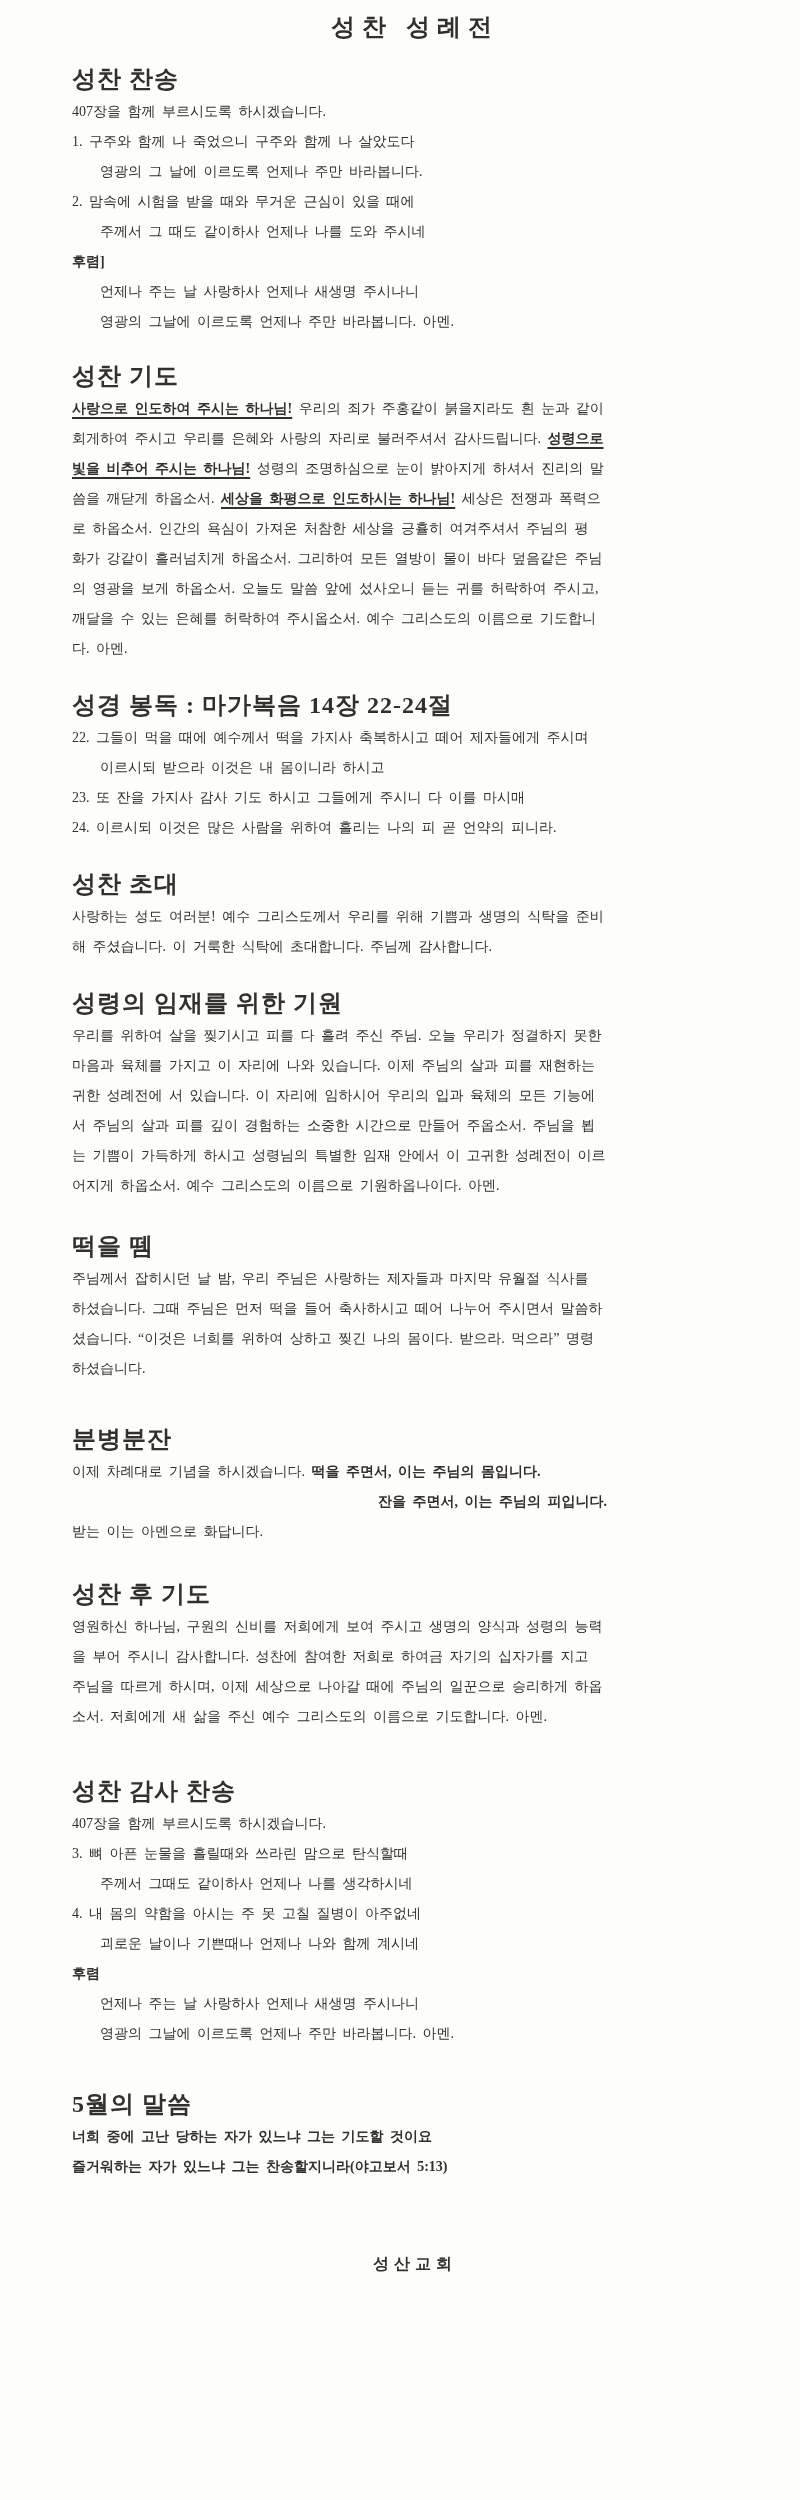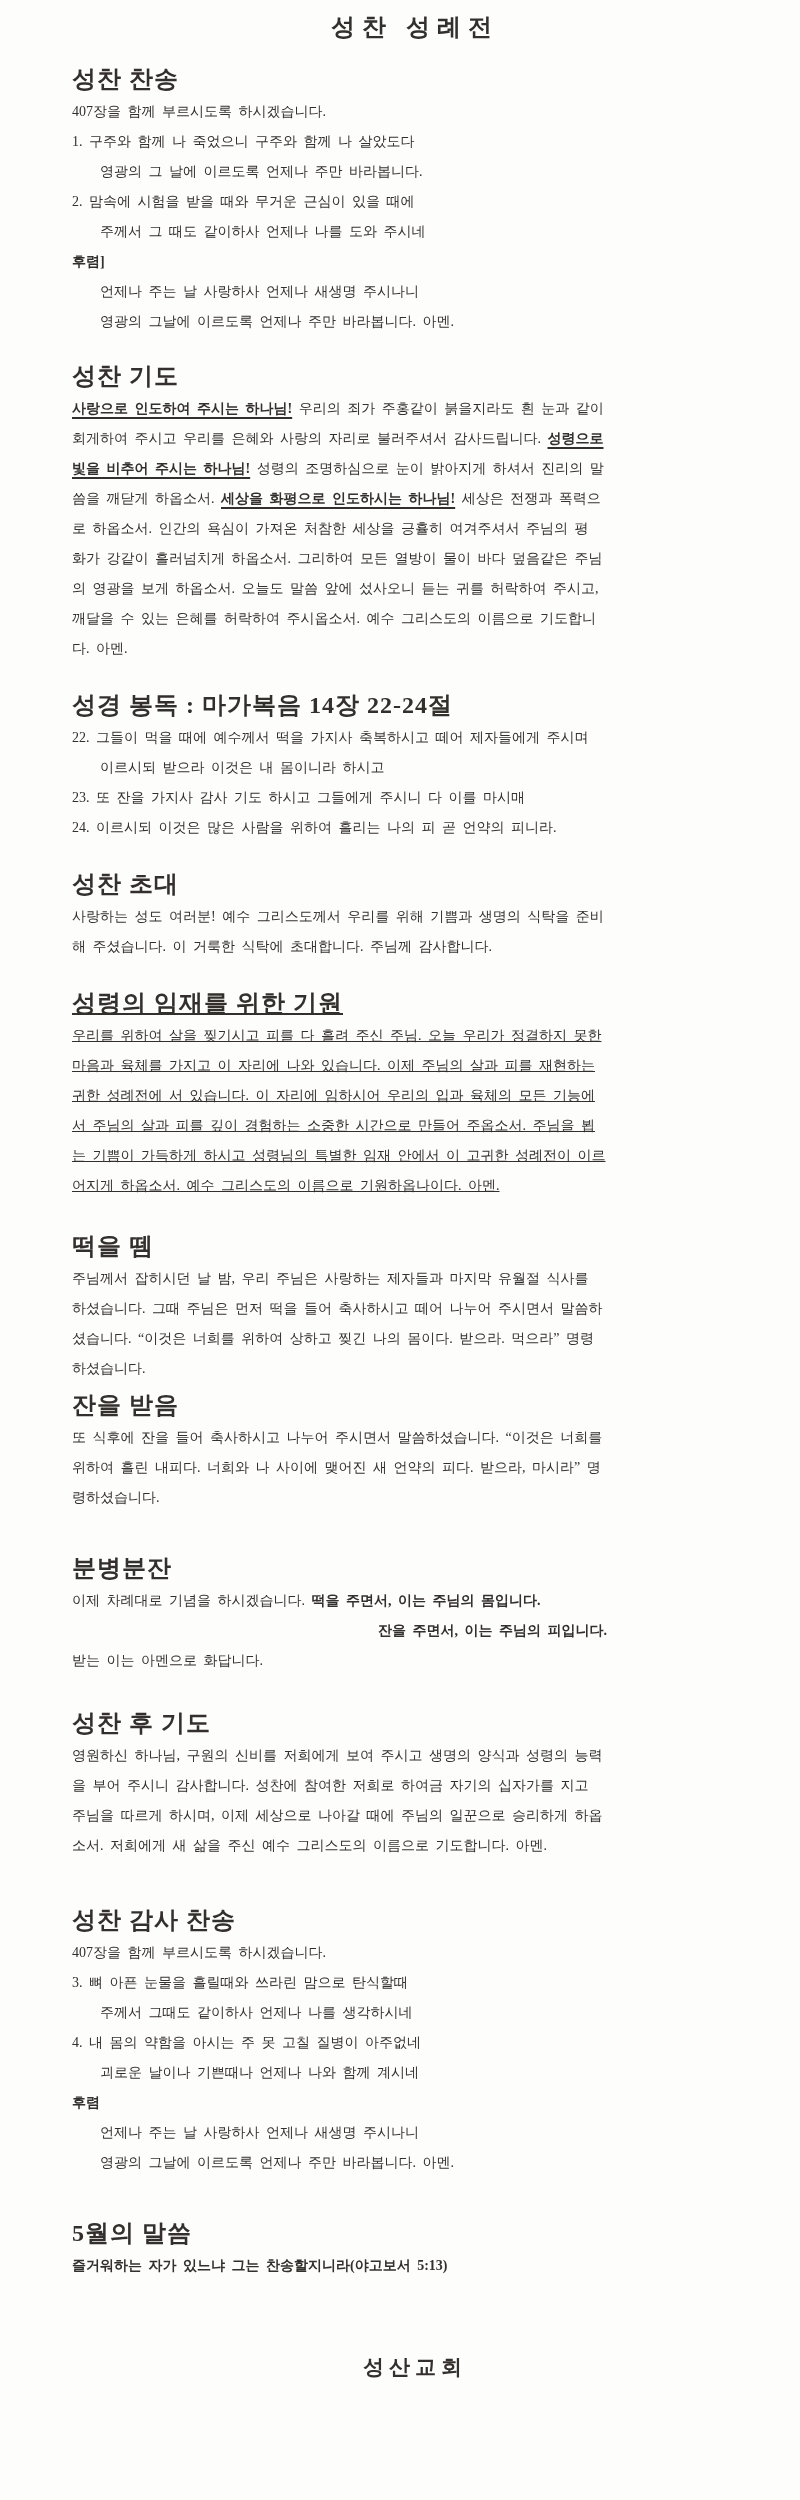--- a/index.html
+++ b/index.html
@@ -29,21 +29,21 @@
     line-height: 30px;
     word-spacing: 3px;
     white-space: nowrap;
   }
   .i1 { padding-left: 28px; }
   .i2 { padding-left: 306px; }
   .seg-b { font-weight: bold; }
   .seg-u { text-decoration: underline; text-underline-offset: 4px; text-decoration-thickness: 1.5px; }
   .footer {
     text-align: center;
-    font-size: 21px; font-weight: bold;
+    font-size: 16px; font-weight: bold;
     letter-spacing: 5px;
     margin-top: 72px;
   }
 </style>
 </head>
 <body>
 
 <div class="doc">
   <h1 class="title">성찬 성례전</h1>
   <div id="sections">
@@ -75,41 +75,35 @@
         <div class="line"><span class="">22. 그들이 먹을 때에 예수께서 떡을 가지사 축복하시고 떼어 제자들에게 주시며</span></div>
         <div class="line i1"><span class="">이르시되 받으라 이것은 내 몸이니라 하시고</span></div>
         <div class="line"><span class="">23. 또 잔을 가지사 감사 기도 하시고 그들에게 주시니 다 이를 마시매</span></div>
         <div class="line"><span class="">24. 이르시되 이것은 많은 사람을 위하여 흘리는 나의 피 곧 언약의 피니라.</span></div>
       </section>
       <section class="section" style="margin-top: 26px;">
         <div class="heading">성찬 초대</div>
         <div class="line"><span class="">사랑하는 성도 여러분! 예수 그리스도께서 우리를 위해 기쁨과 생명의 식탁을 준비</span></div>
         <div class="line"><span class="">해 주셨습니다. 이 거룩한 식탁에 초대합니다. 주님께 감사합니다.</span></div>
       </section>
-      <section class="section" style="margin-top: 26px; text-decoration: underline;">
+      <section class="section" style="margin-top: 26px;">
         <div class="heading">성령의 임재를 위한 기원</div>
         <div class="line"><span class="">우리를 위하여 살을 찢기시고 피를 다 흘려 주신 주님. 오늘 우리가 정결하지 못한</span></div>
         <div class="line"><span class="">마음과 육체를 가지고 이 자리에 나와 있습니다. 이제 주님의 살과 피를 재현하는</span></div>
         <div class="line"><span class="">귀한 성례전에 서 있습니다. 이 자리에 임하시어 우리의 입과 육체의 모든 기능에</span></div>
         <div class="line"><span class="">서 주님의 살과 피를 깊이 경험하는 소중한 시간으로 만들어 주옵소서. 주님을 뵙</span></div>
         <div class="line"><span class="">는 기쁨이 가득하게 하시고 성령님의 특별한 임재 안에서 이 고귀한 성례전이 이르</span></div>
         <div class="line"><span class="">어지게 하옵소서. 예수 그리스도의 이름으로 기원하옵나이다. 아멘.</span></div>
       </section>
       <section class="section" style="margin-top: 30px;">
         <div class="heading">떡을 뗌</div>
         <div class="line"><span class="">주님께서 잡히시던 날 밤, 우리 주님은 사랑하는 제자들과 마지막 유월절 식사를</span></div>
         <div class="line"><span class="">하셨습니다. 그때 주님은 먼저 떡을 들어 축사하시고 떼어 나누어 주시면서 말씀하</span></div>
         <div class="line"><span class="">셨습니다. “이것은 너희를 위하여 상하고 찢긴 나의 몸이다. 받으라. 먹으라” 명령</span></div>
         <div class="line"><span class="">하셨습니다.</span></div>
-      </section>
-      <section class="section" style="margin-top: 6px;">
-        <div class="heading">잔을 받음</div>
-        <div class="line"><span class="">또 식후에 잔을 들어 축사하시고 나누어 주시면서 말씀하셨습니다. “이것은 너희를</span></div>
-        <div class="line"><span class="">위하여 흘린 내피다. 너희와 나 사이에 맺어진 새 언약의 피다. 받으라, 마시라” 명</span></div>
-        <div class="line"><span class="">령하셨습니다.</span></div>
       </section>
       <section class="section" style="margin-top: 40px;">
         <div class="heading">분병분잔</div>
         <div class="line"><span class="">이제 차례대로 기념을 하시겠습니다. </span><span class="seg-b ">떡을 주면서, 이는 주님의 몸입니다.</span></div>
         <div class="line i2"><span class="seg-b ">잔을 주면서, 이는 주님의 피입니다.</span></div>
         <div class="line"><span class="">받는 이는 아멘으로 화답니다.</span></div>
       </section>
       <section class="section" style="margin-top: 32px;">
         <div class="heading">성찬 후 기도</div>
         <div class="line"><span class="">영원하신 하나님, 구원의 신비를 저희에게 보여 주시고 생명의 양식과 성령의 능력</span></div>
@@ -123,17 +117,18 @@
         <div class="line"><span class="">3. 뼈 아픈 눈물을 흘릴때와 쓰라린 맘으로 탄식할때</span></div>
         <div class="line i1"><span class="">주께서 그때도 같이하사 언제나 나를 생각하시네</span></div>
         <div class="line"><span class="">4. 내 몸의 약함을 아시는 주 못 고칠 질병이 아주없네</span></div>
         <div class="line i1"><span class="">괴로운 날이나 기쁜때나 언제나 나와 함께 계시네</span></div>
         <div class="line"><span class="seg-b ">후렴</span></div>
         <div class="line i1"><span class="">언제나 주는 날 사랑하사 언제나 새생명 주시나니</span></div>
         <div class="line i1"><span class="">영광의 그날에 이르도록 언제나 주만 바라봅니다. 아멘.</span></div>
       </section>
       <section class="section" style="margin-top: 40px;">
         <div class="heading">5월의 말씀</div>
+        <div class="line"><span class="seg-b ">너희 중에 고난 당하는 자가 있느냐 그는 기도할 것이요</span></div>
         <div class="line"><span class="seg-b ">즐거워하는 자가 있느냐 그는 찬송할지니라(야고보서 5:13)</span></div>
       </section>
     </div>
   <div class="footer">성산교회</div>
 </div>
 
 </body></html>

